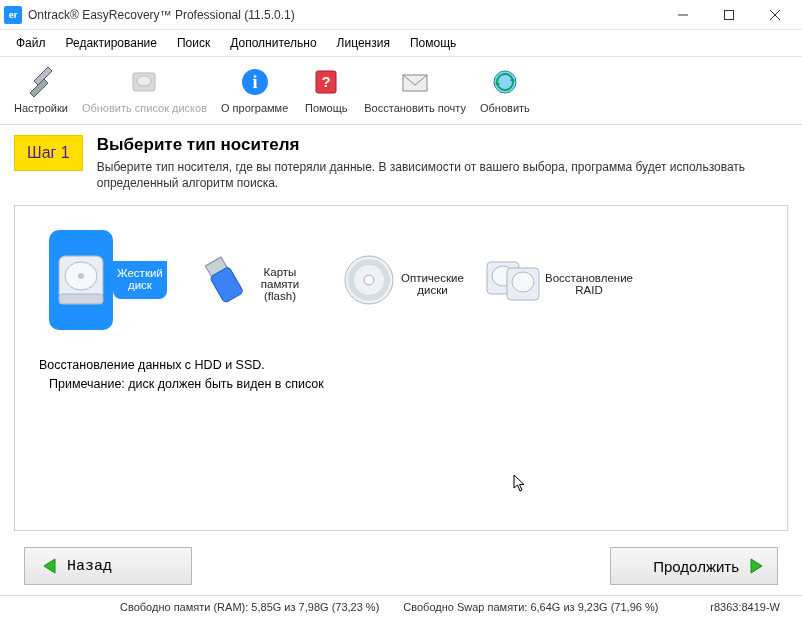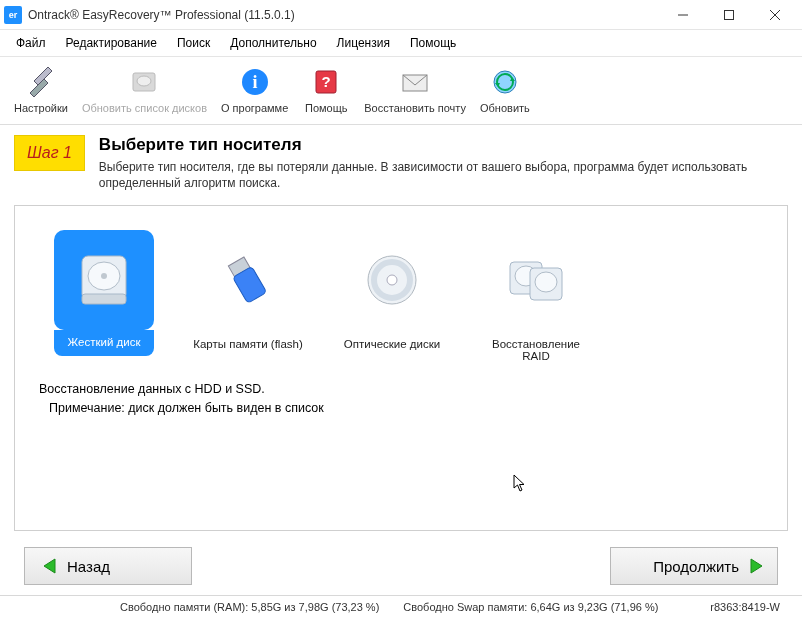--- a/index.html
+++ b/index.html
@@ -9,34 +9,34 @@
   .titlebar .title { flex: 1; font-size: 12px; color: #333; }
   .win-controls { display: flex; gap: 0; }
   .win-btn { width: 46px; height: 30px; display: flex; align-items: center; justify-content: center; font-size: 13px; color: #333; }
   .menubar { display: flex; gap: 0; padding: 3px 6px; border-bottom: 1px solid #e5e5e5; }
   .menubar .item { padding: 3px 10px; font-size: 12px; }
   .toolbar { display: flex; gap: 2px; padding: 6px 8px 8px 8px; border-bottom: 1px solid #ddd; }
   .tool { display: flex; flex-direction: column; align-items: center; gap: 3px; padding: 2px 6px; font-size: 11px; color: #333; min-width: 60px; }
   .tool.disabled { color: #a8a8a8; }
   .tool .ticon { width: 34px; height: 34px; display: flex; align-items: center; justify-content: center; }
   .step-row { display: flex; align-items: flex-start; gap: 14px; padding: 10px 14px 12px 14px; }
-  .step-badge { background: #ffde00; color: #b91c1c; font-size: 16px; padding: 8px 12px; border: 1px solid #e8c800; font-weight: normal; white-space: nowrap; font-style: italic; }
+  .step-badge { background: #ffde00; color: #4c1d95; font-size: 16px; padding: 8px 12px; border: 1px solid #e8c800; font-weight: normal; white-space: nowrap; }
   .step-text h2 { font-size: 17px; font-weight: bold; margin-bottom: 4px; }
   .step-text p { font-size: 12px; color: #333; line-height: 1.35; }
   .panel { margin: 2px 14px 4px 14px; border: 1px solid #cfcfcf; background: #fff; height: 326px; padding: 24px 18px 12px 18px; position: relative; }
   .media-grid { display: flex; gap: 34px; align-items: flex-start; padding-left: 16px; }
-  .media-item { width: 110px; display: flex; flex-direction: column; align-items: center; text-align: center; font-size: 11.5px; color: #222; }
+  .media-item { width: 110px; display: flex; flex-direction: row; align-items: center; text-align: center; font-size: 11.5px; color: #222; }
   .media-item .box { width: 100px; height: 100px; border-radius: 10px; display: flex; align-items: center; justify-content: center; margin-bottom: 8px; }
   .media-item.selected .box { background: #1e90ff; }
   .media-item.selected .lab { color: #fff; background: #1e90ff; border-radius: 0 0 8px 8px; margin-top: -8px; padding: 6px 4px 8px 4px; width: 100px; }
   .desc { margin-top: 18px; font-size: 12.5px; color: #000; padding-left: 6px; line-height: 1.5; }
   .cursor { position: absolute; left: 498px; top: 268px; font-size: 15px; color: #000; pointer-events: none; }
   .nav-row { display: flex; justify-content: space-between; padding: 12px 24px 10px 24px; }
   .nav-btn { width: 168px; height: 38px; background: linear-gradient(#f7f7f7,#e6e6e6); border: 1px solid #b8b8b8; display: flex; align-items: center; justify-content: center; gap: 8px; font-size: 15px; }
-  .nav-btn.back { justify-content: flex-start; padding-left: 16px; }
+  .nav-btn.back { justify-content: flex-start; padding-left: 16px; font-family: Liberation Mono, monospace; }
   .nav-btn.cont { justify-content: flex-end; padding-right: 12px; }
   .statusbar { display: flex; align-items: center; gap: 24px; padding: 4px 22px 4px 120px; border-top: 1px solid #d8d8d8; font-size: 11px; color: #333; height: 22px; }
   .statusbar .r { margin-left: auto; }
   svg { display: block; }
 </style>
 </head>
 <body>
 
 <div class="titlebar">
   <div class="app-icon">er</div>

